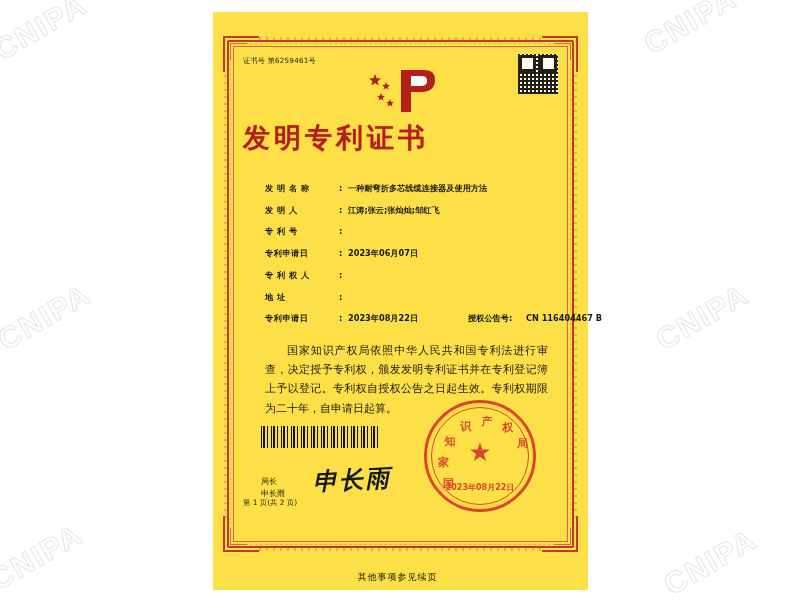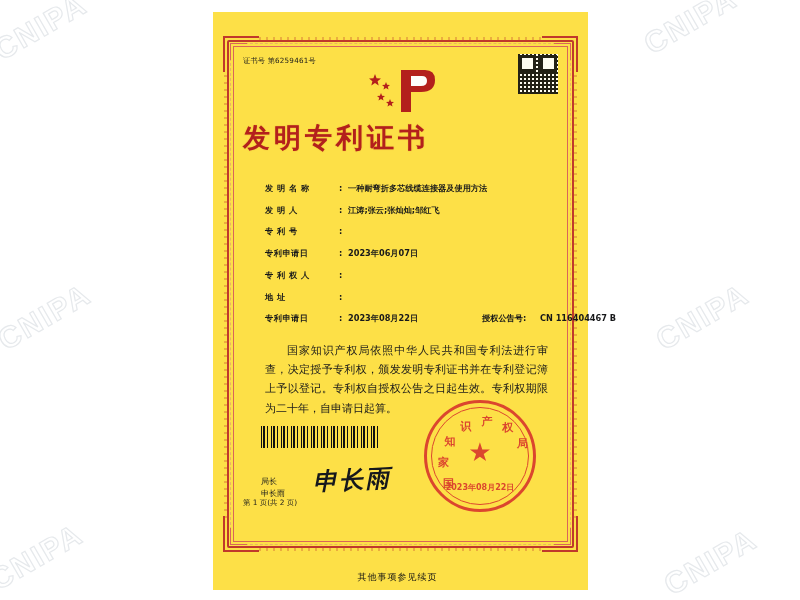--- a/index.html
+++ b/index.html
@@ -197,21 +197,20 @@
   }
   .field-value {
     flex: 1 1 auto;
     word-break: break-all;
   }
   .field-row.two-col .field-value {
     flex: 0 0 auto;
     min-width: 120px;
   }
   .sub-label {
-    margin-left: 14px;
     white-space: nowrap;
   }
   .sub-value {
     margin-left: 8px;
     white-space: nowrap;
   }
 
   .paragraphs {
     margin-top: 16px;
     padding: 0 12px 0 22px;

